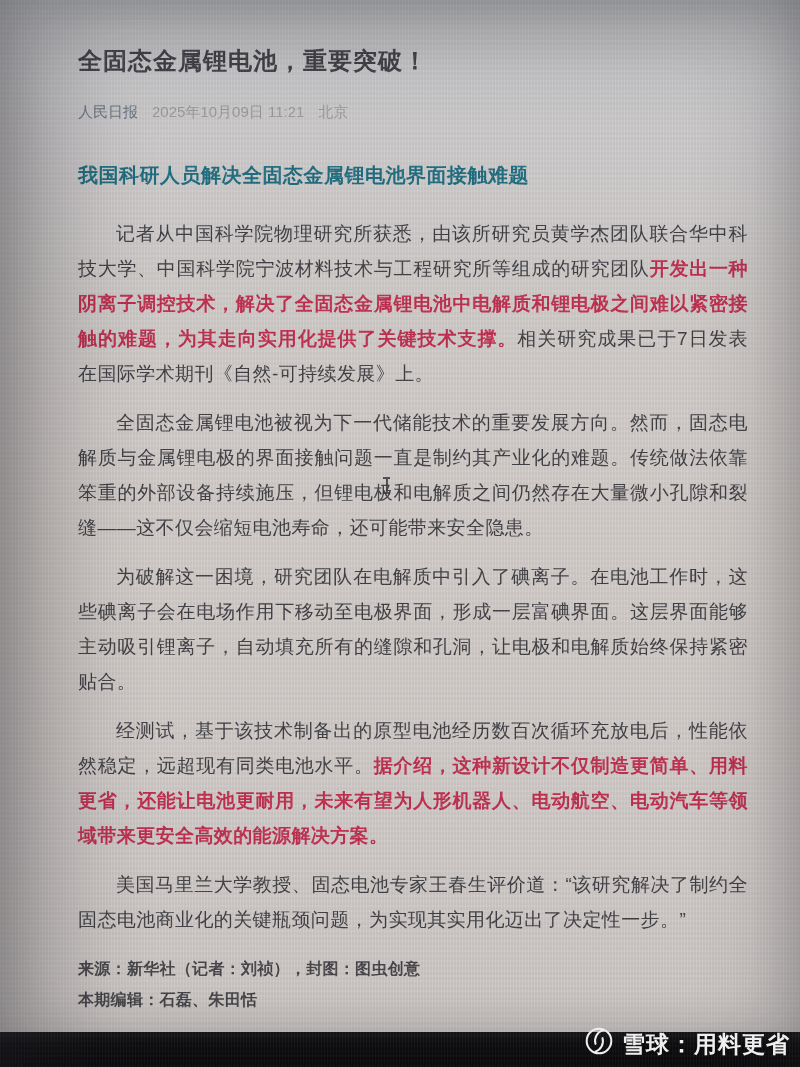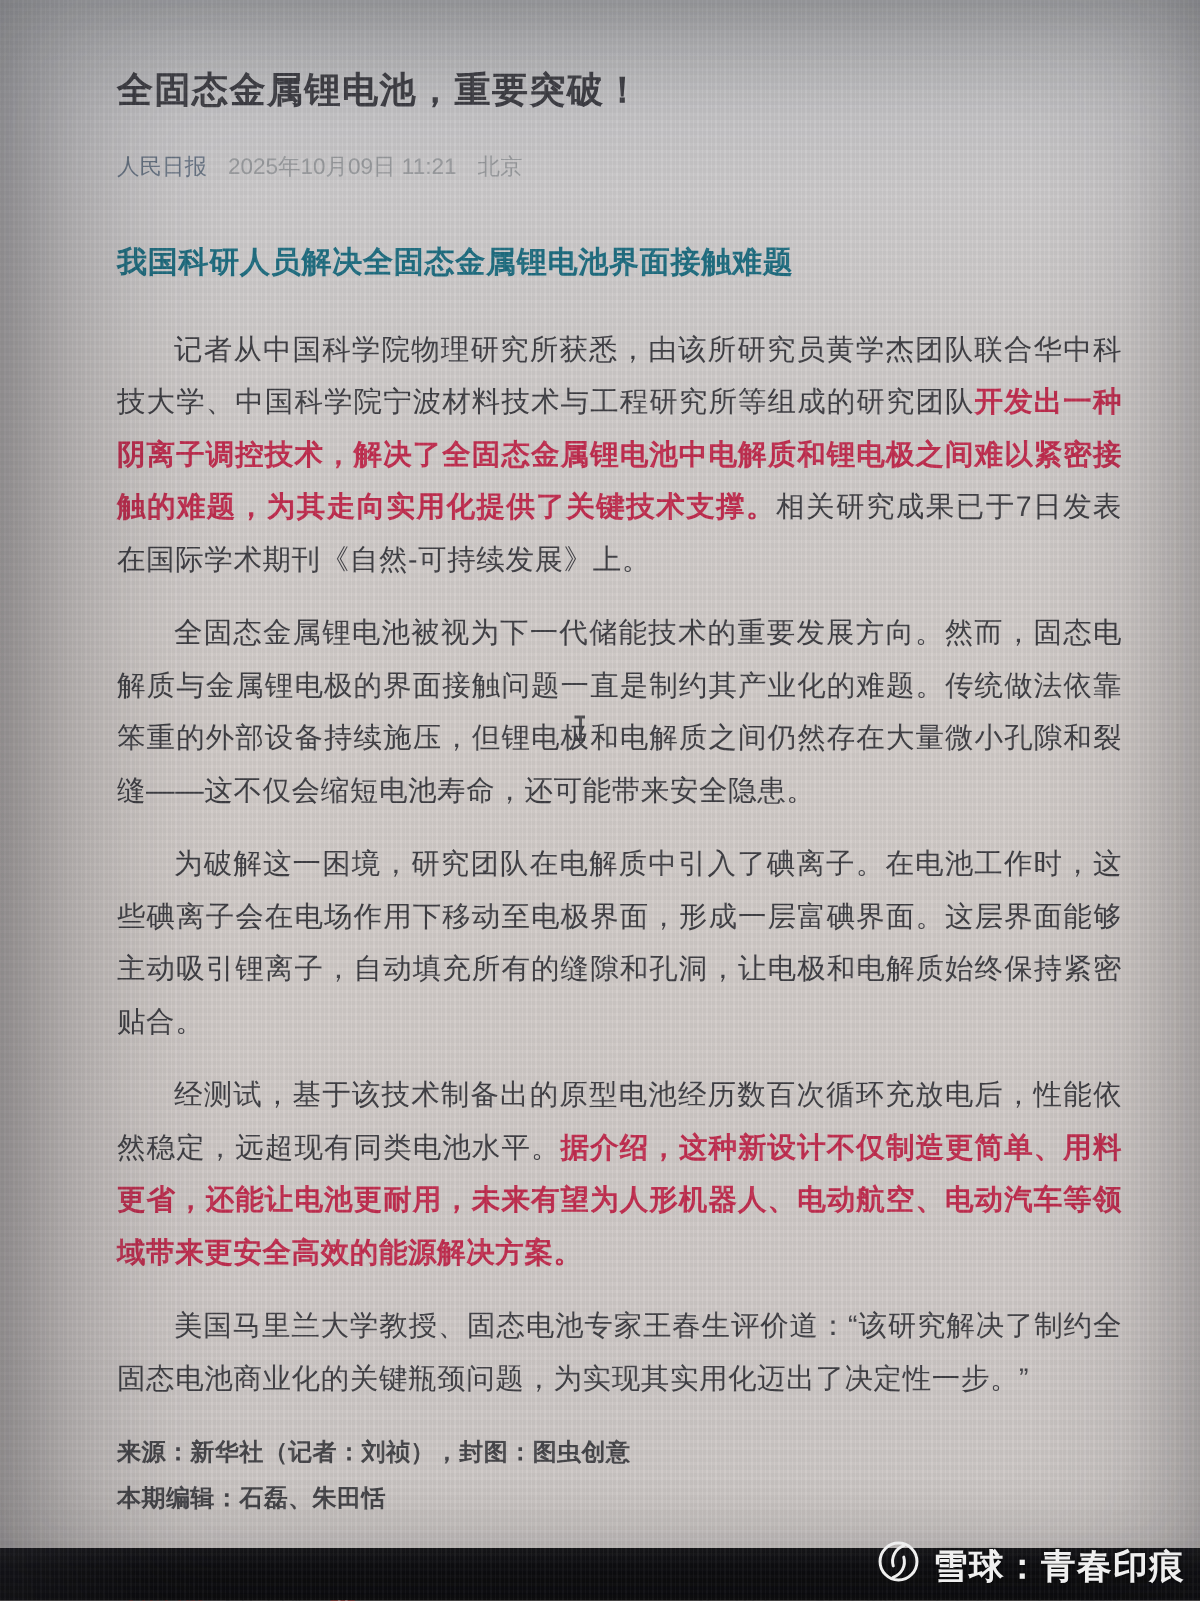--- a/index.html
+++ b/index.html
@@ -155,16 +155,16 @@
   </div>
 
   <div class="bottom-band"></div>
 
   <div class="watermark">
     <span><svg width="30" height="30" viewBox="0 0 30 30" fill="none" stroke="#efefef" stroke-width="2" stroke-linecap="round">
           <circle cx="15" cy="15" r="12.3"></circle>
           <path d="M18.6 4.4a11 11 0 0 0-7.1 13.5"></path>
           <path d="M11.4 25.6a11 11 0 0 0 7.1-13.5"></path>
         </svg></span>
-    <span>雪球：青春印痕</span>
+    <span>雪球：用料更省</span>
   </div>
 
 </div>
 
 </body></html>

